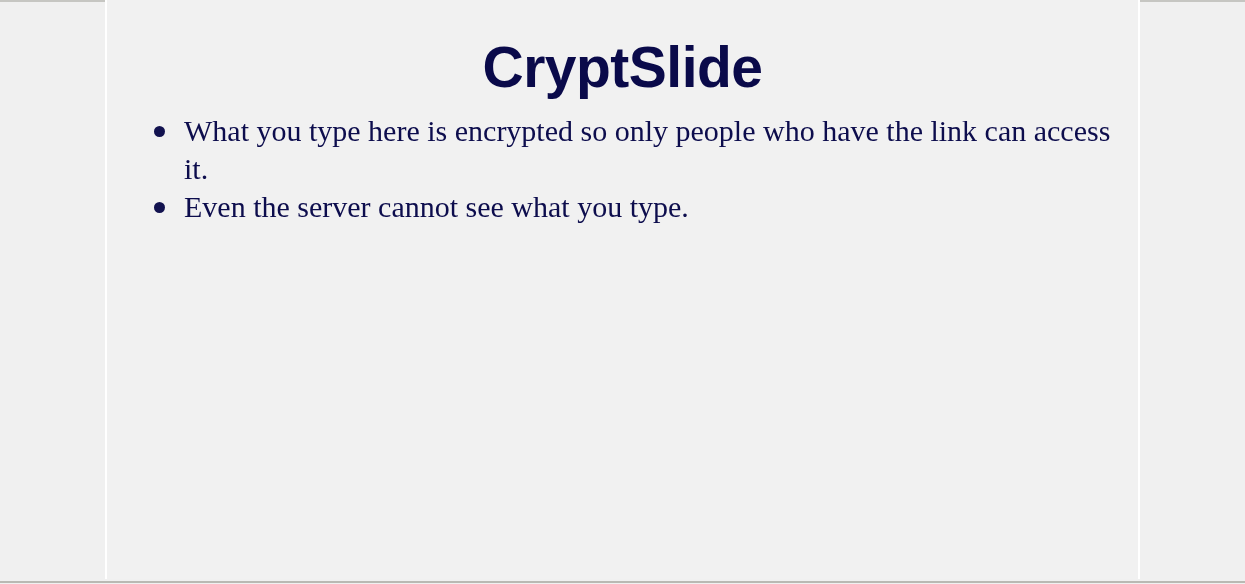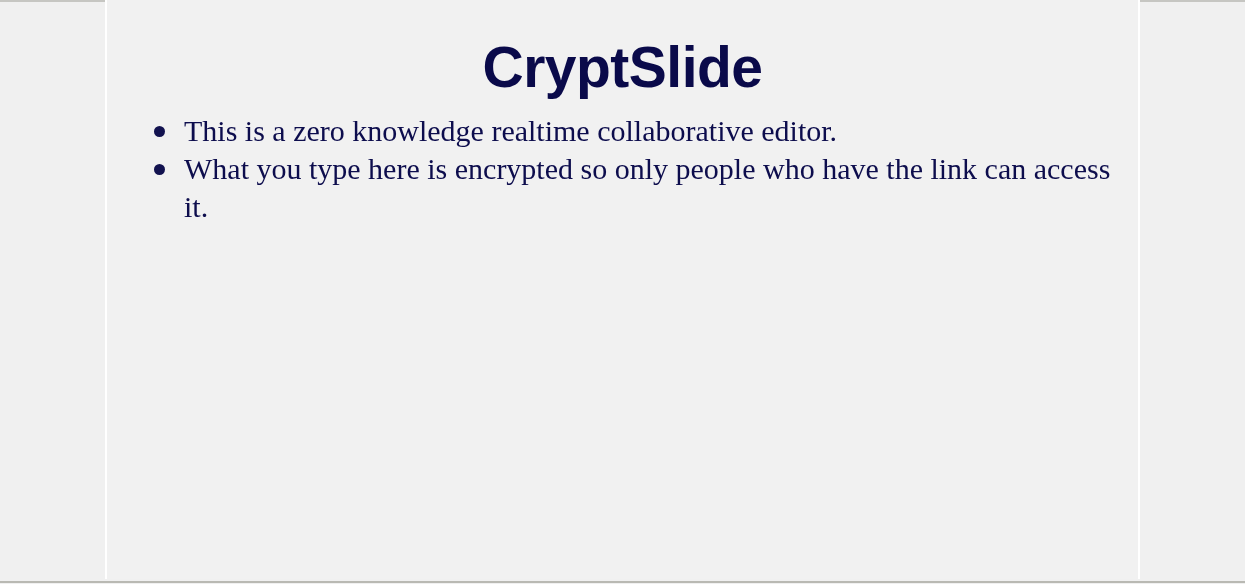--- a/index.html
+++ b/index.html
@@ -109,25 +109,25 @@
   <div class="edge-rule top"></div>
 
   <div class="slide">
     <div class="slide-inner">
 
       <div class="slide-title">CryptSlide</div>
 
       <ul class="slide-body">
         <li class="bullet-item">
           <span class="bullet-marker"></span>
-          <span class="bullet-text">This is a zero knowledge realtime collaborative editor.</span>
+          <span class="bullet-text">What you type here is encrypted so only people who have the link can access it.</span>
         </li>
         <li class="bullet-item">
           <span class="bullet-marker"></span>
-          <span class="bullet-text">What you type here is encrypted so only people who have the link can access it.</span>
+          <span class="bullet-text">Even the server cannot see what you type.</span>
         </li>
       </ul>
 
     </div>
   </div>
 
   <div class="edge-rule bottom"></div>
 
 </div>
 

